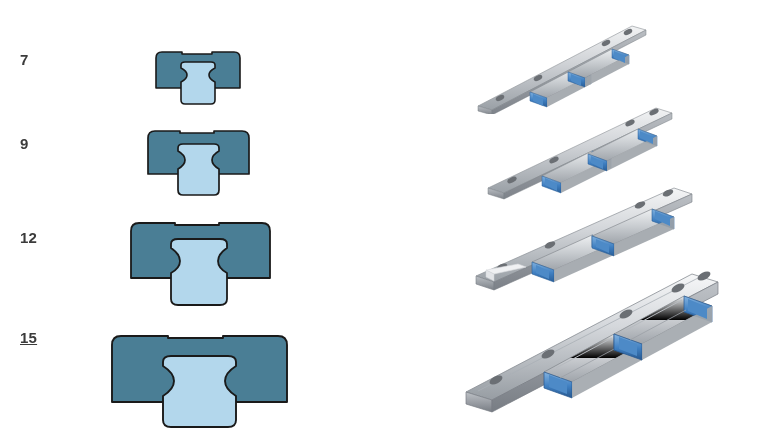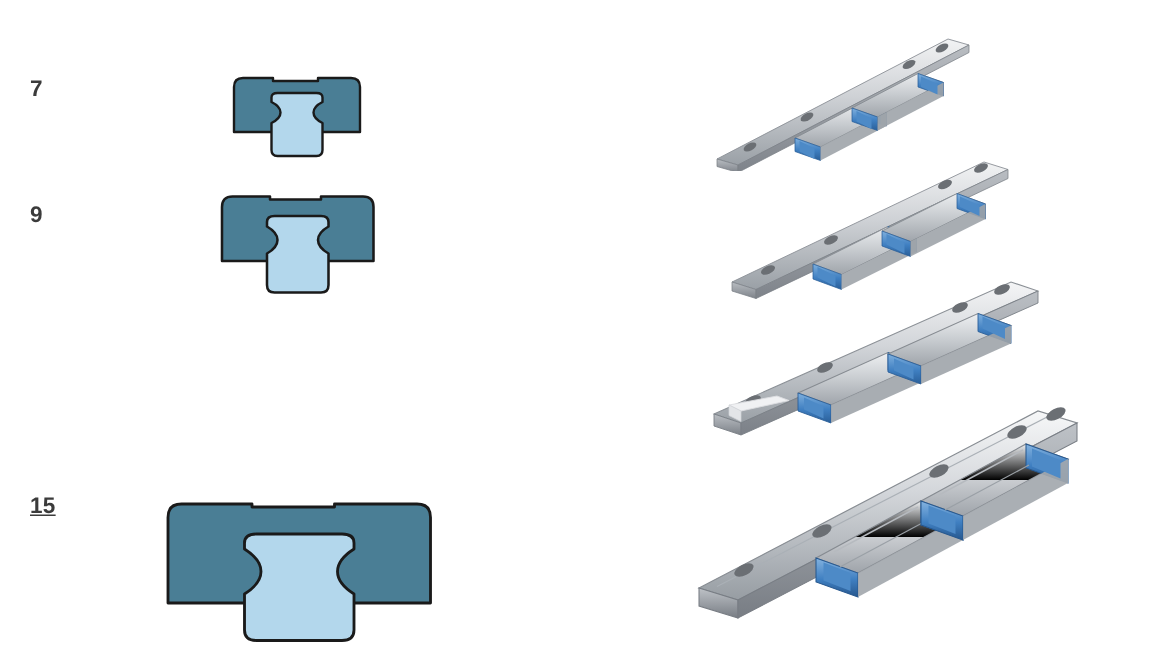--- a/index.html
+++ b/index.html
@@ -62,20 +62,27 @@
   </div>
 
   <div class="profile-row" style="top:120px;height:82px;">
     <span class="size-label" style="left:20px;top:16px;">9</span>
     <svg class="profile-svg" style="left:140px;top:4px;" width="135" height="82" viewBox="0 0 135 82">
       <path d="M8,14 Q8,7 15,7 L40,7 L40,9 L74,9 L74,7 L102,7 Q109,7 109,14 L109,50 L8,50 Z" fill="#4a7e95" stroke="#1a1a1a" stroke-width="1.7" stroke-linejoin="round"></path>
       <path d="M38,27 Q45,31 45,36 Q45,41 38,45 L38,66 Q38,71 43,71 L74,71 Q79,71 79,66 L79,45 Q72,41 72,36 Q72,31 79,27 L79,24 Q79,20 74,20 L43,20 Q38,20 38,24 Z" fill="#b3d7ec" stroke="#1a1a1a" stroke-width="1.7" stroke-linejoin="round"></path>
     </svg>
   </div>
 
+  <div class="profile-row" style="top:212px;height:98px;">
+    <span class="size-label" style="left:20px;top:18px;">12</span>
+    <svg class="profile-svg" style="left:122px;top:2px;" width="175" height="98" viewBox="0 0 175 98">
+      <path d="M9,17 Q9,9 17,9 L53,9 L53,11 L97,11 L97,9 L140,9 Q148,9 148,17 L148,64 L9,64 Z" fill="#4a7e95" stroke="#1a1a1a" stroke-width="1.8" stroke-linejoin="round"></path>
+      <path d="M49,34 Q58,40 58,47 Q58,54 49,59 L49,85 Q49,91 56,91 L98,91 Q105,91 105,85 L105,59 Q96,54 96,47 Q96,40 105,34 L105,30 Q105,25 98,25 L56,25 Q49,25 49,30 Z" fill="#b3d7ec" stroke="#1a1a1a" stroke-width="1.8" stroke-linejoin="round"></path>
+    </svg>
+  </div>
 
   <div class="profile-row" style="top:300px;height:128px;">
     <span class="size-label" style="left:20px;top:30px;text-decoration:underline;">15</span>
     <svg class="profile-svg" style="left:102px;top:26px;" width="215" height="104" viewBox="0 0 215 104">
       <path d="M10,19 Q10,10 19,10 L66,10 L66,12 L121,12 L121,10 L176,10 Q185,10 185,19 L185,76 L10,76 Z" fill="#4a7e95" stroke="#1a1a1a" stroke-width="1.9" stroke-linejoin="round"></path>
       <path d="M61,40 Q72,47 72,55 Q72,63 61,70 L61,94 Q61,101 69,101 L126,101 Q134,101 134,94 L134,70 Q123,63 123,55 Q123,47 134,40 L134,36 Q134,30 126,30 L69,30 Q61,30 61,36 Z" fill="#b3d7ec" stroke="#1a1a1a" stroke-width="1.9" stroke-linejoin="round"></path>
     </svg>
   </div>
 
   <div class="render" style="left:470px;top:14px;">

